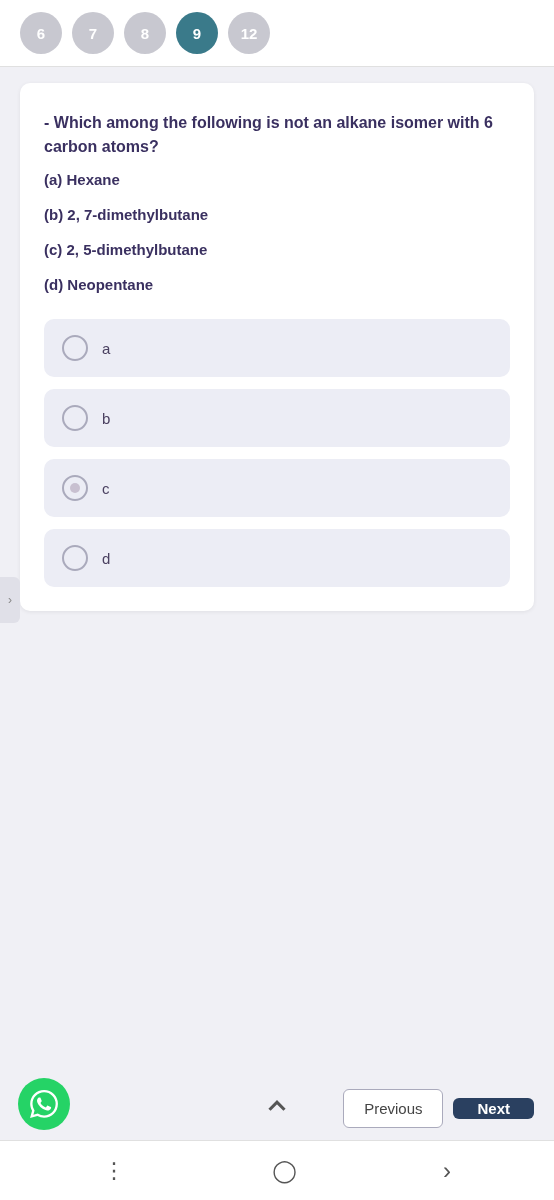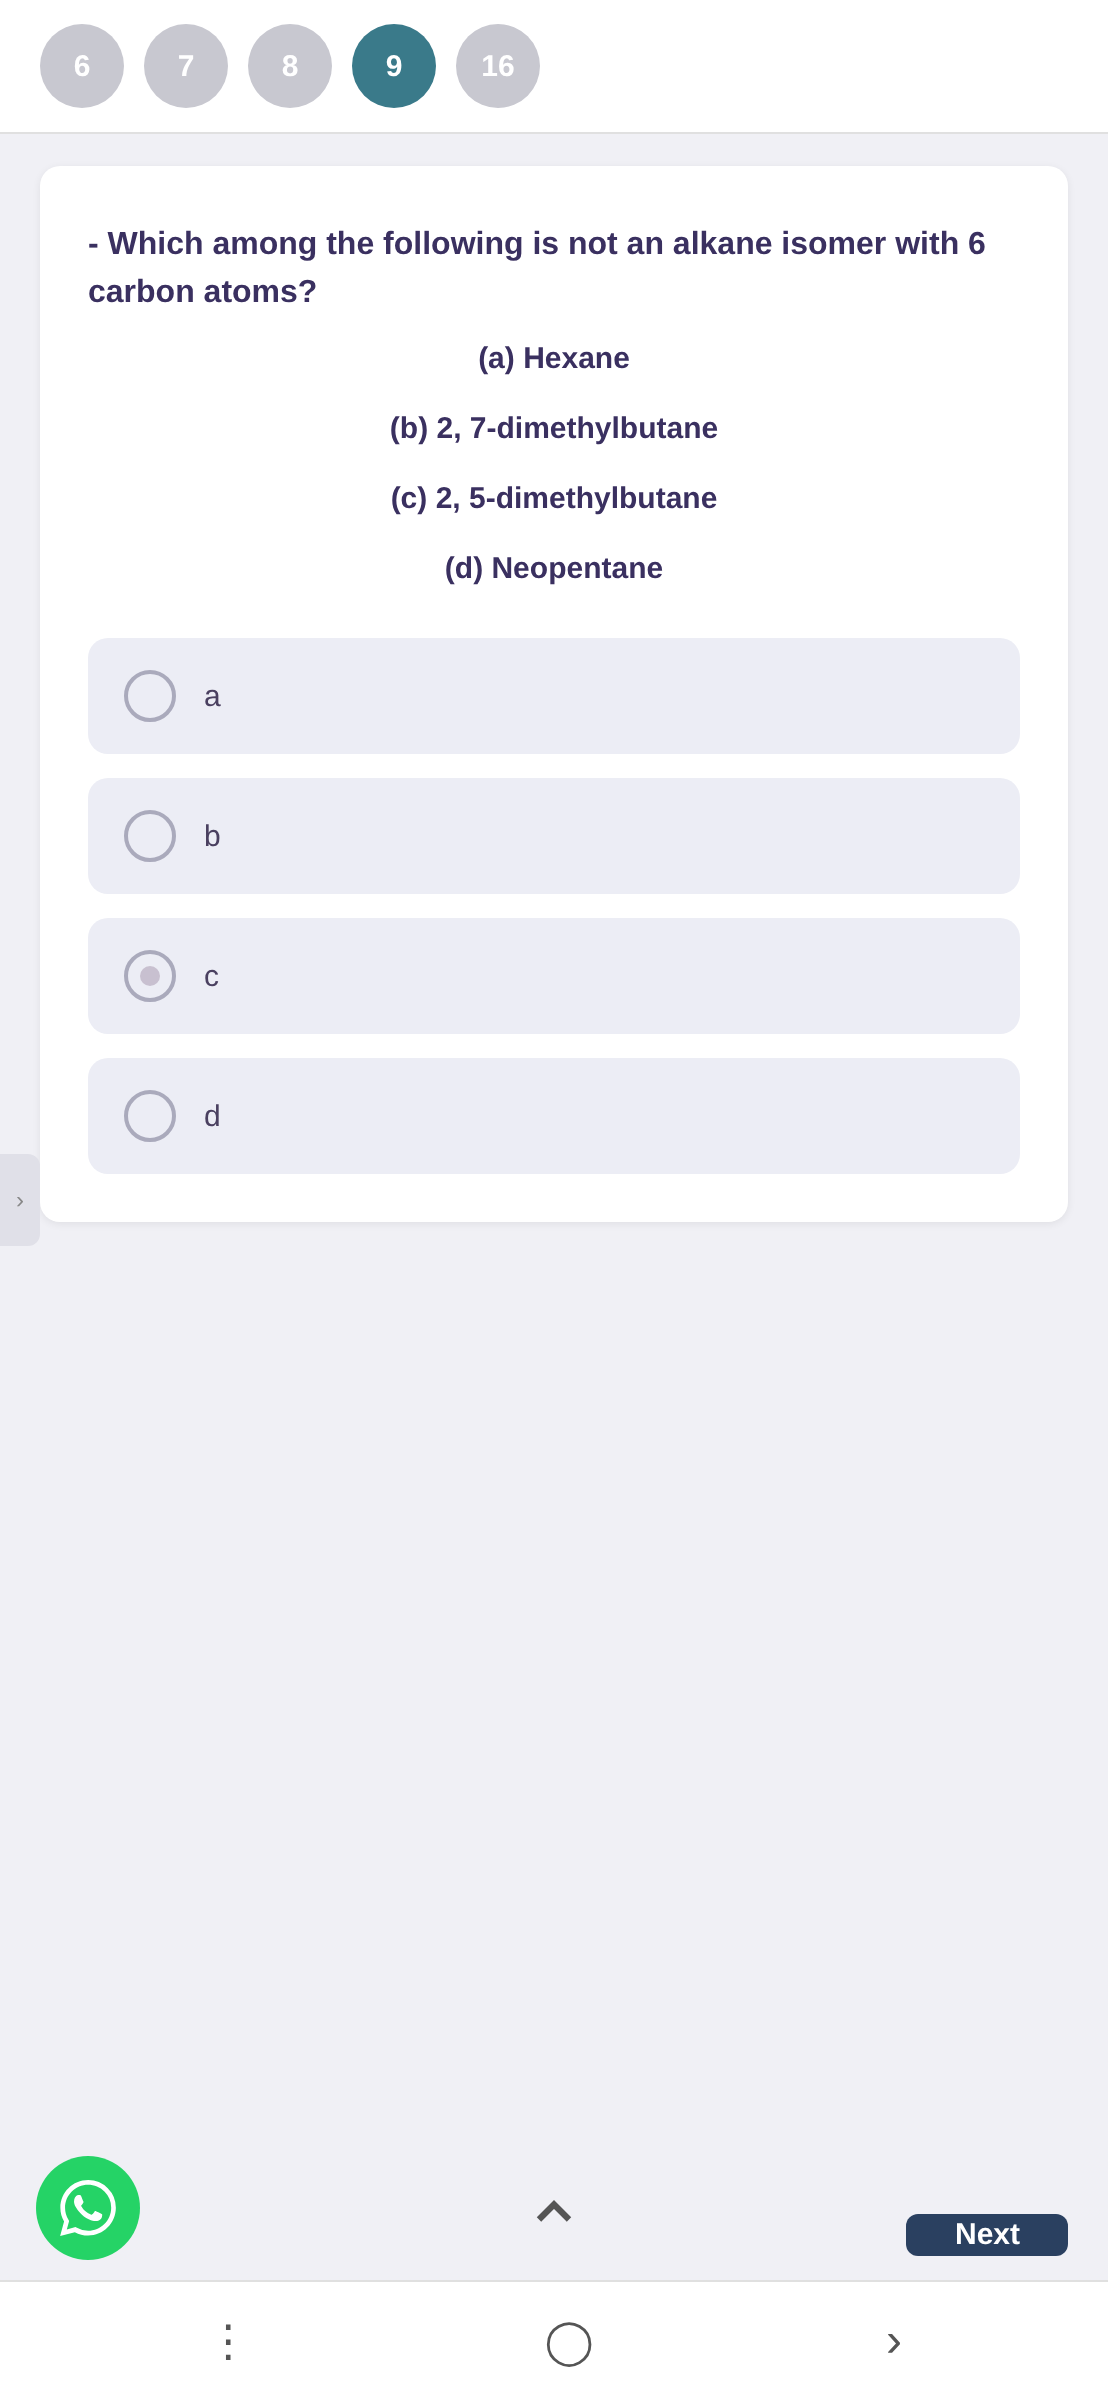--- a/index.html
+++ b/index.html
@@ -70,21 +70,20 @@
       line-height: 1.5;
       margin-bottom: 10px;
     }
 
     .answer-option {
       color: #3a3060;
       font-size: 15px;
       font-weight: 700;
       margin-bottom: 14px;
       line-height: 1.4;
-      text-align: center;
     }
 
     
     .options-container {
       display: flex;
       flex-direction: column;
       gap: 12px;
       margin-top: 24px;
     }
 
@@ -231,21 +230,21 @@
 </head>
 <body>
 
 <div class="page-container">
 
   <div class="top-nav">
     <div class="nav-circle">6</div>
     <div class="nav-circle">7</div>
     <div class="nav-circle">8</div>
     <div class="nav-circle active">9</div>
-    <div class="nav-circle">16</div>
+    <div class="nav-circle">12</div>
   </div>
 
   <div class="sidebar-arrow">
     <span style="font-size:12px;color:#888;">›</span>
   </div>
 
   <div class="content-card">
 
     <div class="question-text">- Which among the following is not an alkane isomer with 6 carbon atoms?</div>
 
@@ -287,20 +286,21 @@
     </svg>
   </div>
 
   <div class="center-up-arrow" style="bottom: 74px;">
     <svg width="30" height="30" viewBox="0 0 24 24" fill="none" stroke="#555" stroke-width="2.5">
       <polyline points="18 15 12 9 6 15"></polyline>
     </svg>
   </div>
 
   <div class="button-row" style="bottom: 72px; right: 20px; position: absolute;">
+    <button class="btn-previous">Previous</button>
     <button class="btn-next">Next</button>
   </div>
 
   <div class="bottom-nav">
     <div class="bottom-nav-item">
       <span style="font-size:22px;letter-spacing:1px;">⋮</span>
     </div>
     <div class="bottom-nav-item">
       <span style="font-size:22px;">◯</span>
     </div>

